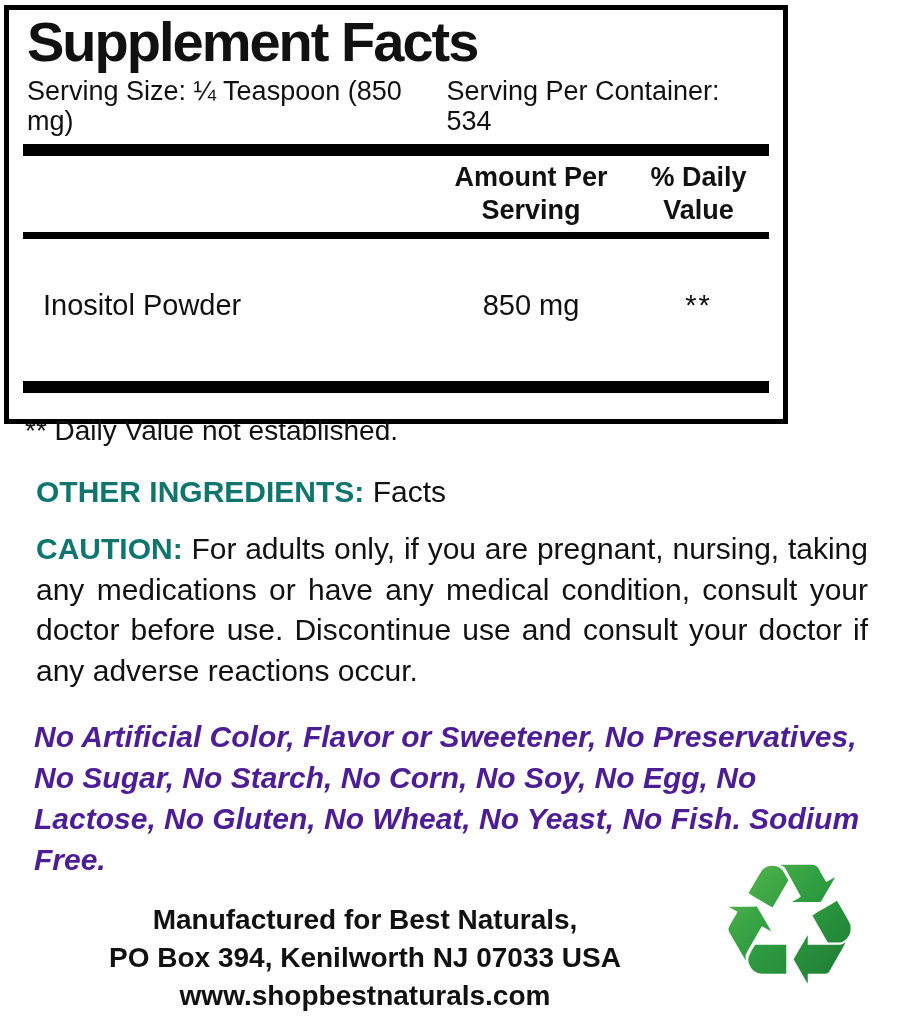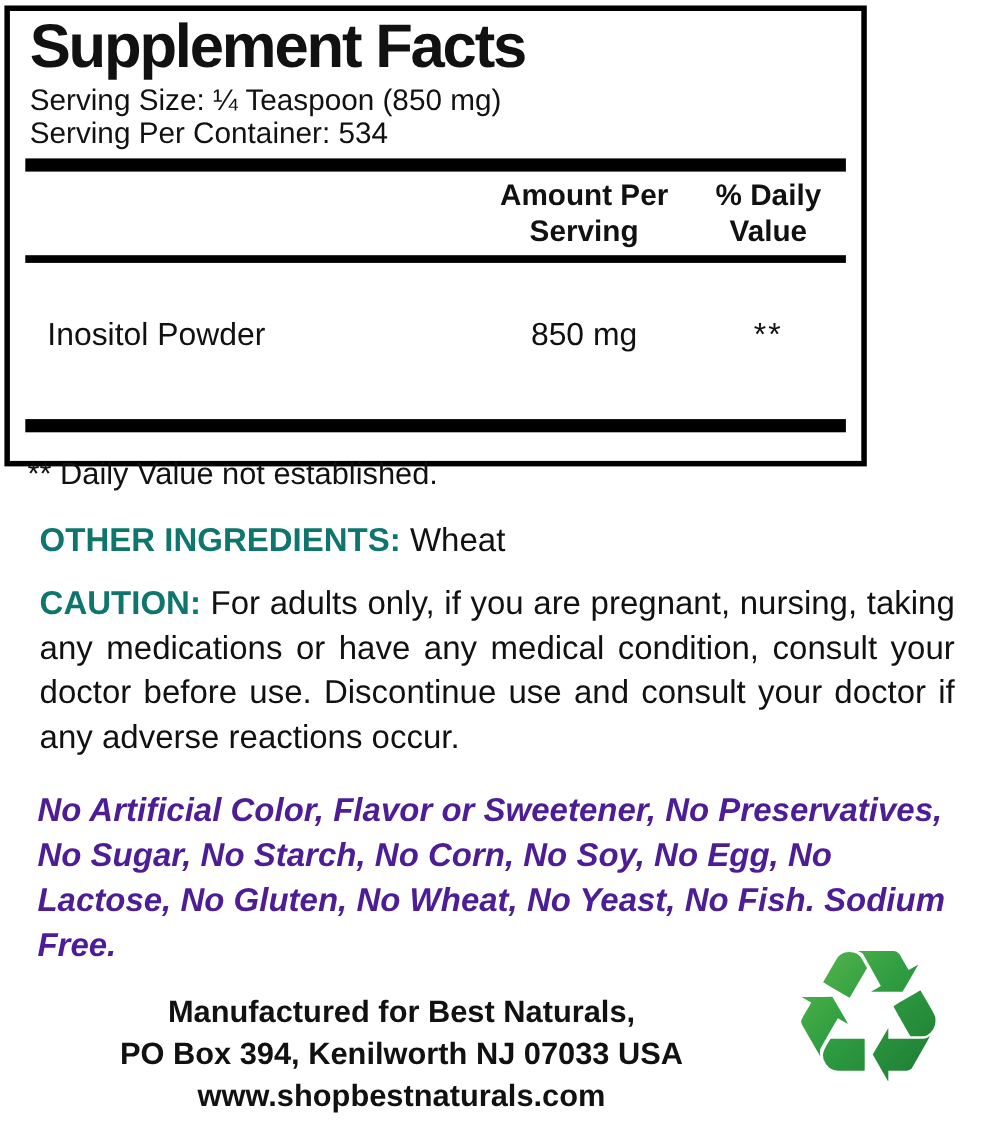--- a/index.html
+++ b/index.html
@@ -29,21 +29,20 @@
     padding-left: 6px;
     white-space: nowrap;
   }
   .serving-row {
     display: flex;
     justify-content: space-between;
     font-size: 27px;
     line-height: 30px;
     padding: 2px 6px 0 6px;
     margin-bottom: 8px;
-    flex-direction: column;
   }
   .bar-thick { height: 12px; background: #000; margin: 0 2px; }
   .bar-mid   { height: 7px;  background: #000; margin: 0 2px; }
 
   .head-row {
     display: flex;
     font-weight: bold;
     font-size: 27px;
     line-height: 33px;
     padding: 5px 0 5px 0;
@@ -164,21 +163,21 @@
 
   <div class="bar-thick bar-bottom"></div>
 
   <div class="footnote">** Daily Value not established.</div>
 </div>
 
 <div class="content-flow">
 
   <div class="other-line">
     <span class="accent-bold">OTHER INGREDIENTS:</span>
-    <span>Wheat</span>
+    <span>Facts</span>
   </div>
 
   <div class="caution-para">
     <span class="accent-bold">CAUTION:</span>
     <span>For adults only, if you are pregnant, nursing, taking any medications or have any medical condition, consult your doctor before use. Discontinue use and consult your doctor if any adverse reactions occur.</span>
   </div>
 
   <div class="claims-para">No Artificial Color, Flavor or Sweetener, No Preservatives, No Sugar, No Starch, No Corn, No Soy, No Egg, No Lactose, No Gluten, No Wheat, No Yeast, No Fish. Sodium Free.</div>
 
   <div class="footer-block">

